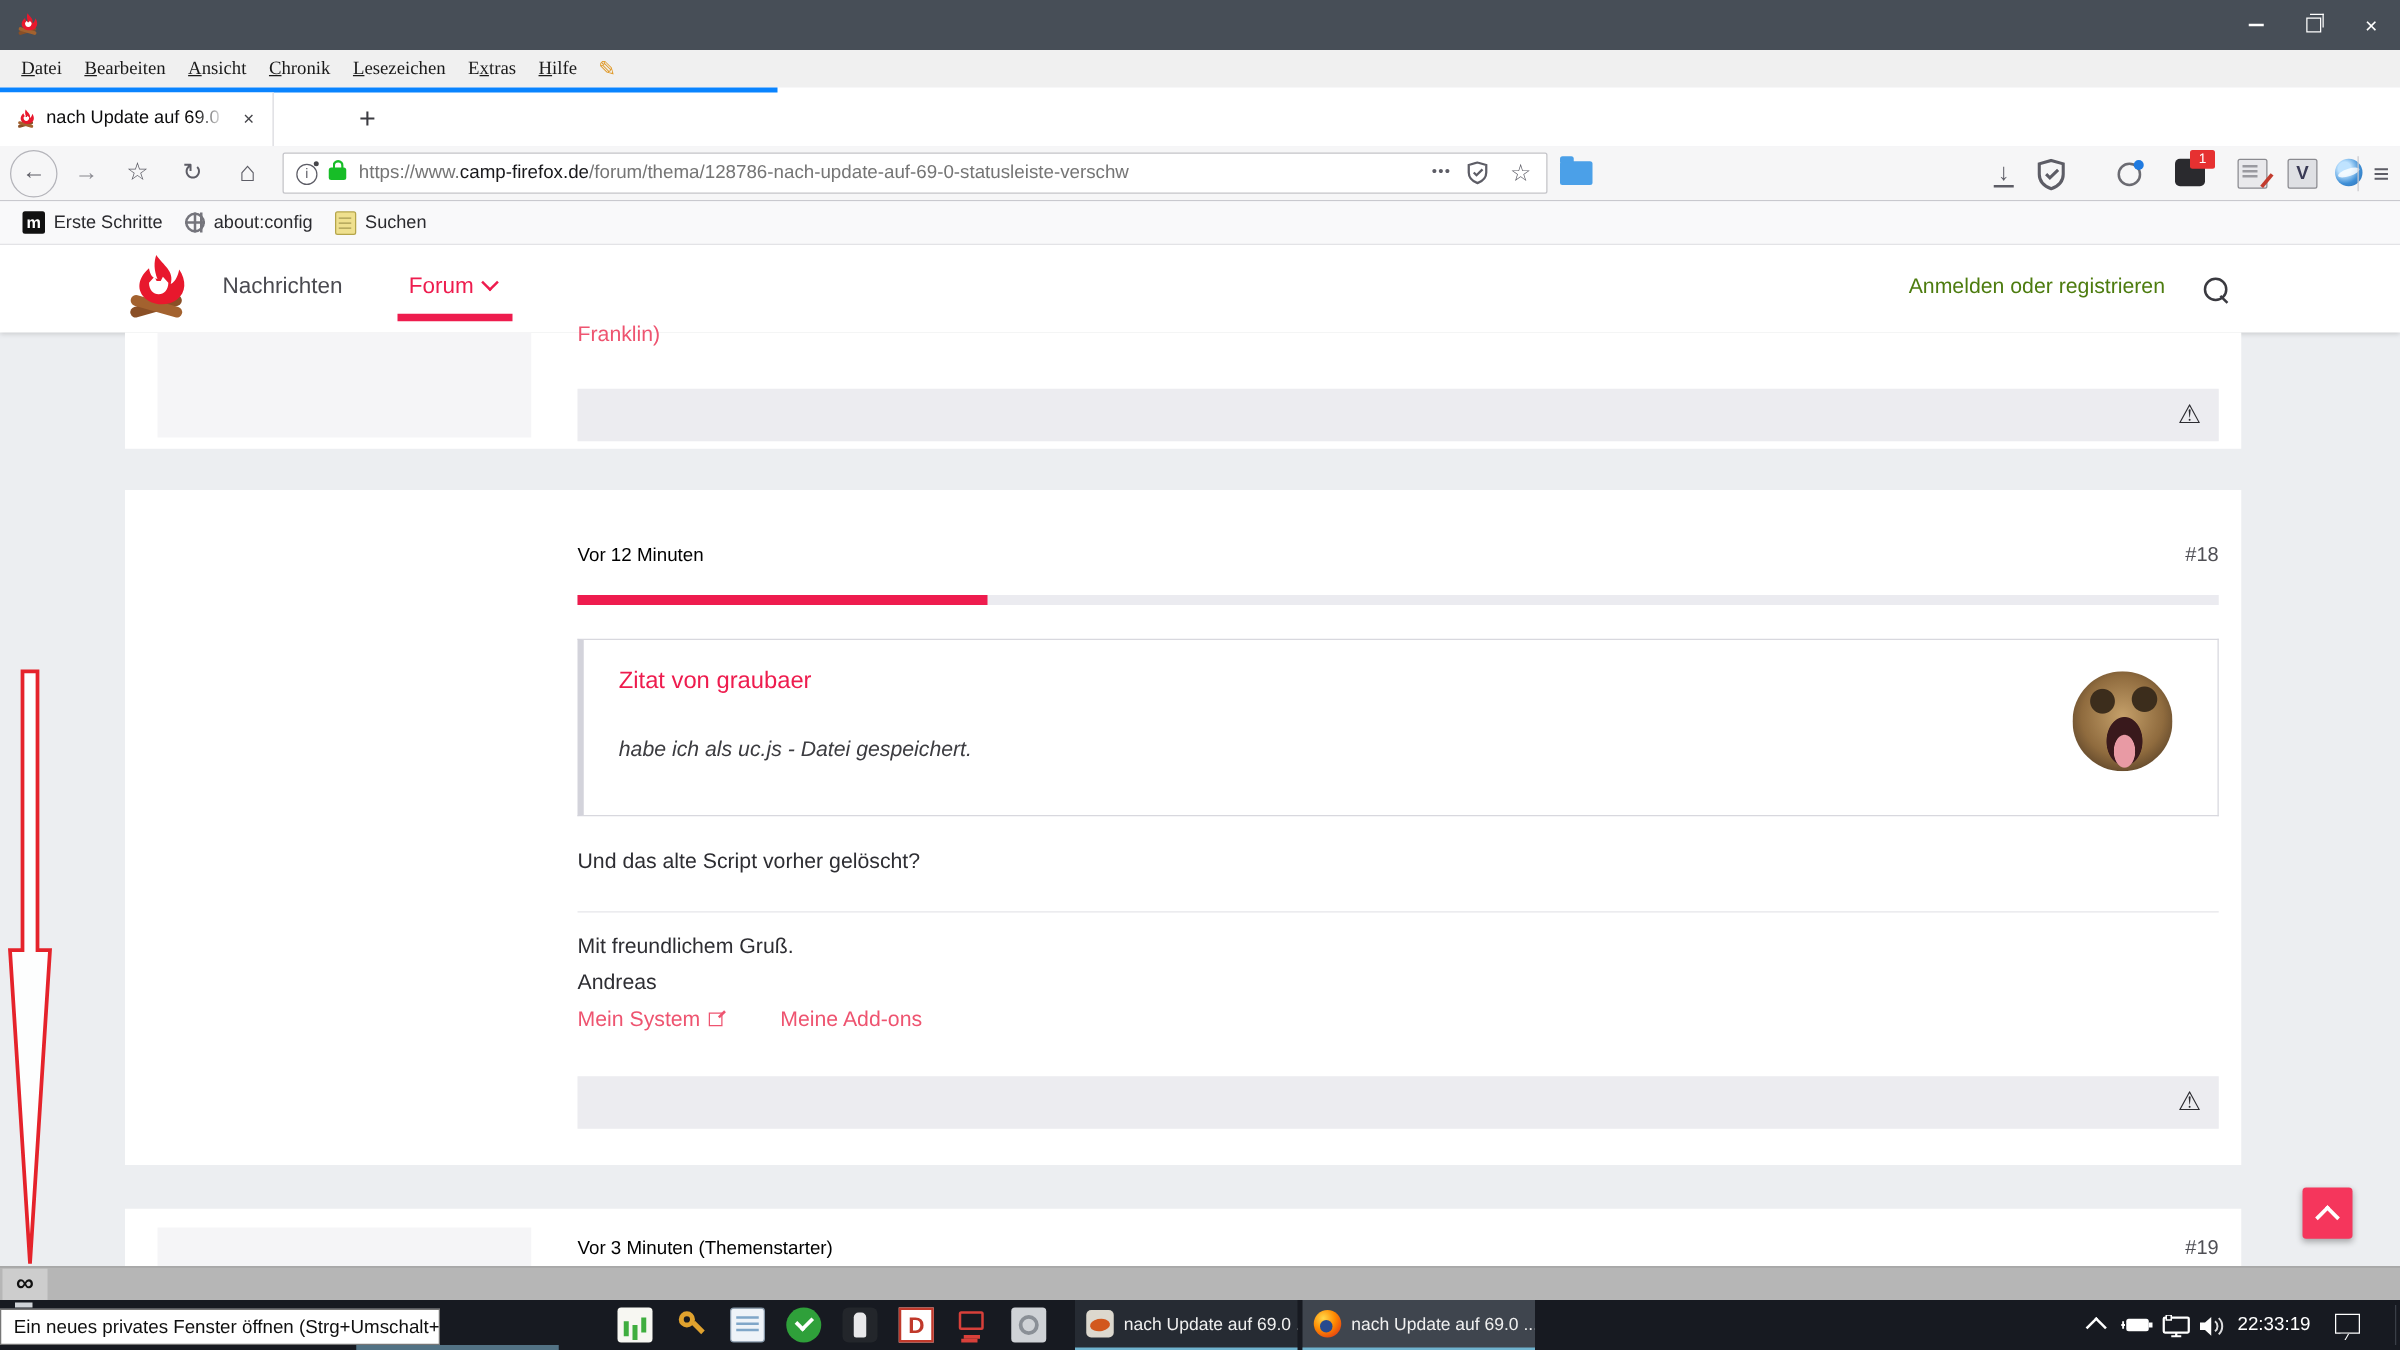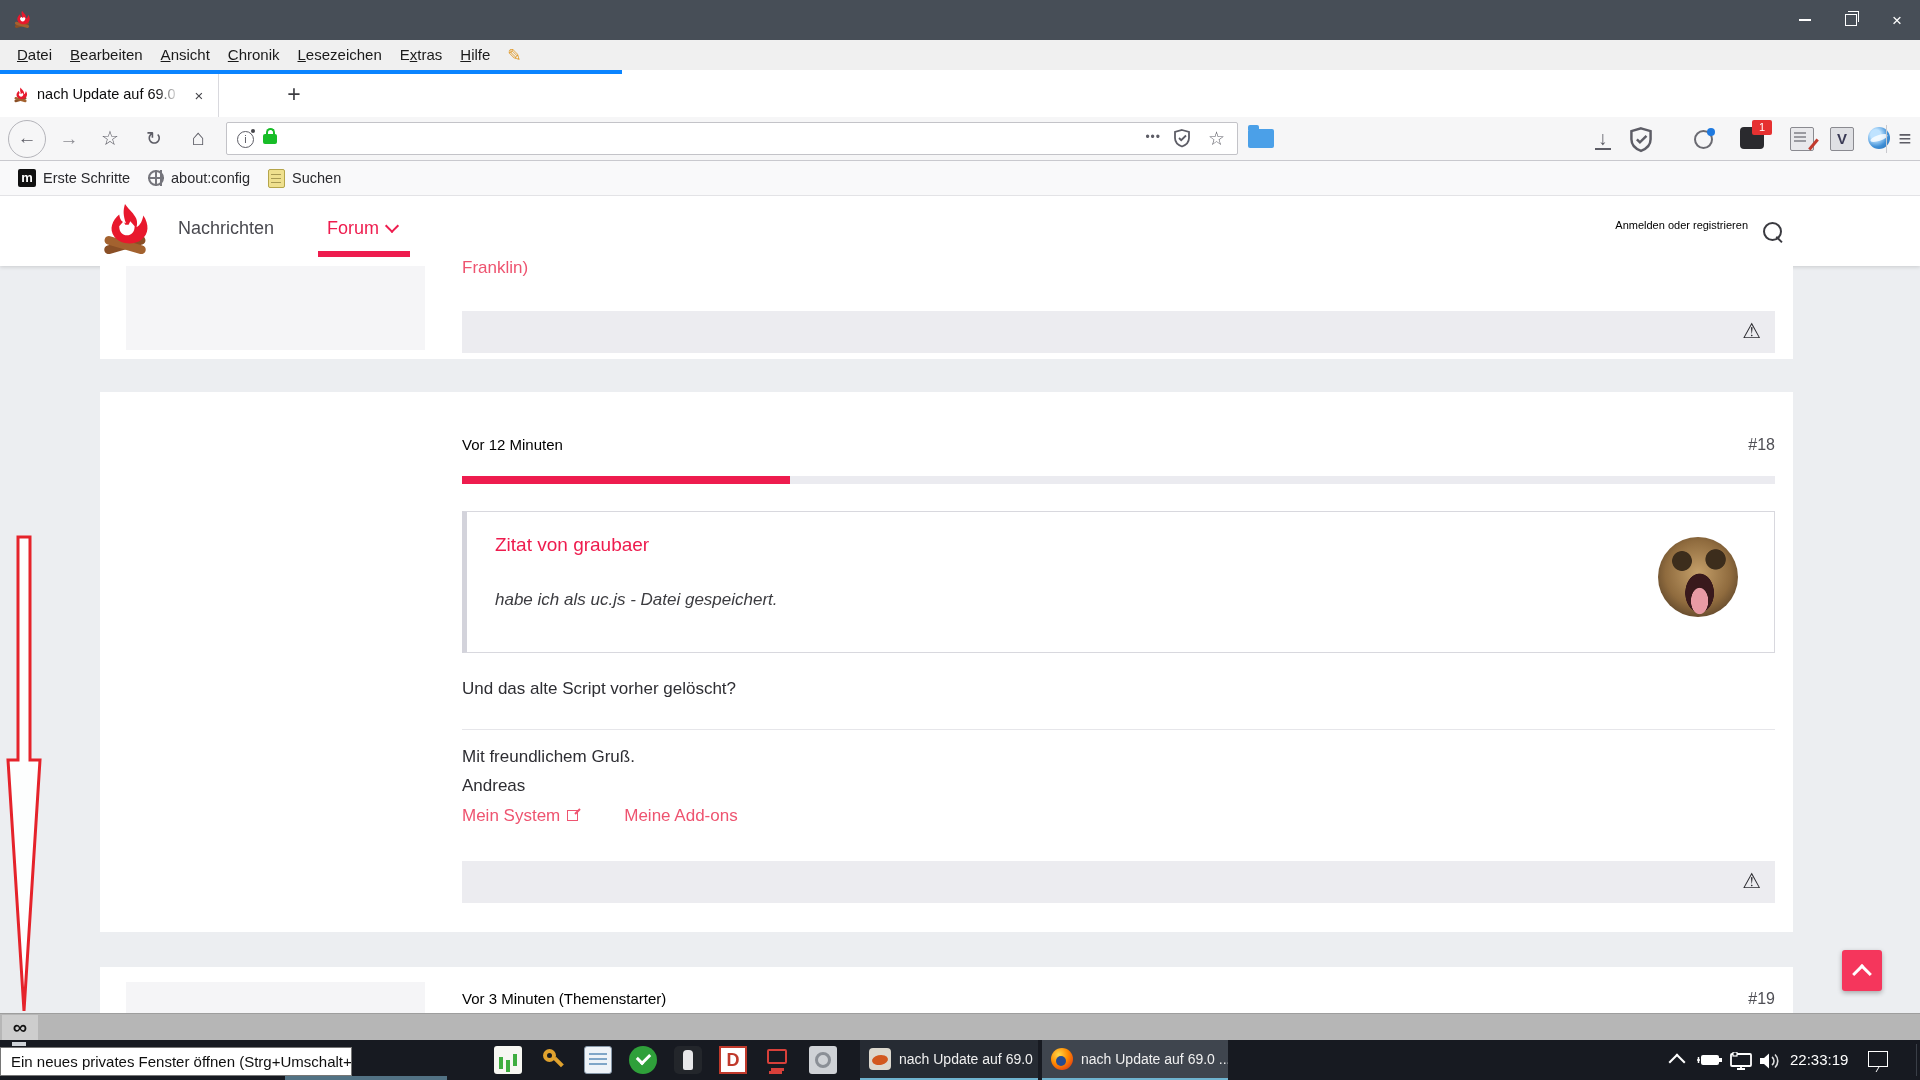--- a/index.html
+++ b/index.html
@@ -13,21 +13,21 @@
   #win-controls{position:absolute;right:0;top:0;height:40px;display:flex;}
   .wbtn{width:46px;height:40px;display:flex;align-items:center;justify-content:center;color:#fff;}
   .glyph-min{width:12px;height:2px;background:#fff;}
   .glyph-rest{width:10px;height:10px;border:1.5px solid #fff;position:relative;background:#474e57;}
   .glyph-rest:before{content:"";position:absolute;left:2px;top:-4px;width:10px;height:10px;border:1.5px solid #fff;border-bottom:none;border-left:none;}
   .glyph-x{font-size:17px;line-height:1;}
 
   
   #menubar{position:absolute;left:0;top:40px;width:1920px;height:30px;background:#f0f0f0;
     color:#1a1a1a;font-size:15px;display:flex;align-items:center;padding-left:8px;box-sizing:border-box;}
-  .menu-item{padding:0 9px;height:30px;line-height:30px;}
+  .menu-item{padding:0 9px;height:30px;line-height:30px;font-family:Liberation Serif, serif;}
   .ak{text-decoration:underline;}
   .menu-pencil{color:#e09b2d;font-size:17px;margin-left:8px;transform:rotate(0deg);}
 
   
   #tabbar{position:absolute;left:0;top:70px;width:1920px;height:47px;background:#fff;}
   #tab-accent{position:absolute;left:0;top:0;width:622px;height:4px;background:#0a84ff;}
   #tab{position:absolute;left:0;top:4px;width:218px;height:43px;background:#fff;border-right:1px solid #d9d9de;}
   #tab .fav{position:absolute;left:12px;top:13px;width:17px;height:17px;}
   #tab-title{position:absolute;left:37px;top:12px;width:146px;height:20px;overflow:hidden;white-space:nowrap;
     font-size:14.5px;color:#0c0c0d;}
@@ -99,21 +99,21 @@
 
   
   #page{position:absolute;left:0;top:196px;width:1920px;height:817px;background:#eceef1;overflow:hidden;}
   #site-header{position:absolute;left:0;top:0;width:1920px;height:70px;background:#fff;box-shadow:0 1px 4px rgba(0,0,0,.15);}
   #site-logo{position:absolute;left:96px;top:6px;width:58px;height:58px;}
   #nav-msg{position:absolute;left:178px;top:22px;font-size:18px;color:#4a4a50;}
   #nav-forum{position:absolute;left:327px;top:22px;font-size:18px;color:#ee1c4e;}
   .chev{display:inline-block;width:8px;height:8px;border-right:2px solid #ee1c4e;border-bottom:2px solid #ee1c4e;
     transform:rotate(45deg);margin-left:8px;vertical-align:3px;}
   #forum-underline{position:absolute;left:318px;top:55px;width:92px;height:6px;background:#ee1c4e;}
-  #login{position:absolute;right:172px;top:23px;font-size:11px;color:#000000;}
+  #login{position:absolute;right:188px;top:23px;font-size:17px;color:#4d7c0f;}
   #hdr-search .mag{left:0;top:0;width:15px;height:15px;border-color:#3a3a40;}
   #hdr-search .mag:after{background:#3a3a40;left:12px;top:12px;width:8px;}
   #hdr-search{position:absolute;left:1763px;top:26px;width:24px;height:24px;}
 
   .card{position:absolute;left:100px;width:1693px;background:#fff;}
   .userbox{position:absolute;left:26px;width:299px;background:#f5f5f7;}
   .warnbar{position:absolute;left:362px;width:1313px;height:42px;background:#ececf0;}
   .warn-ic{position:absolute;right:14px;top:8px;font-size:21px;color:#2b2b30;}
   .ts{position:absolute;left:362px;font-size:15px;color:#000000;}
   .pnum{position:absolute;right:18px;font-size:16px;color:#4f4f55;}
@@ -288,20 +288,21 @@
     <div class="nbtn" id="nav-back">←</div>
     <div class="nbtn" id="nav-fwd">→</div>
     <div class="nbtn" id="nav-star">☆</div>
     <div class="nbtn" id="nav-reload">↻</div>
     <div class="nbtn" id="nav-home">⌂</div>
 
     <div id="urlbar">
       <span class="info-ring">i</span>
       <span class="info-dot"></span>
       <span class="lock"></span>
+      <span id="url-text"><span class="dim">https://www.</span><span class="host">camp-firefox.de</span><span class="dim">/forum/thema/128786-nach-update-auf-69-0-statusleiste-verschw</span></span>
       <span id="url-fade"></span>
       <span id="url-dots">•••</span>
       <svg id="url-shield" width="18" height="19" viewBox="0 0 18 19">
           <use href="#shield-check"></use>
         </svg>
       <span id="url-star">☆</span>
     </div>
 
     <div id="nav-folder"></div>
 

